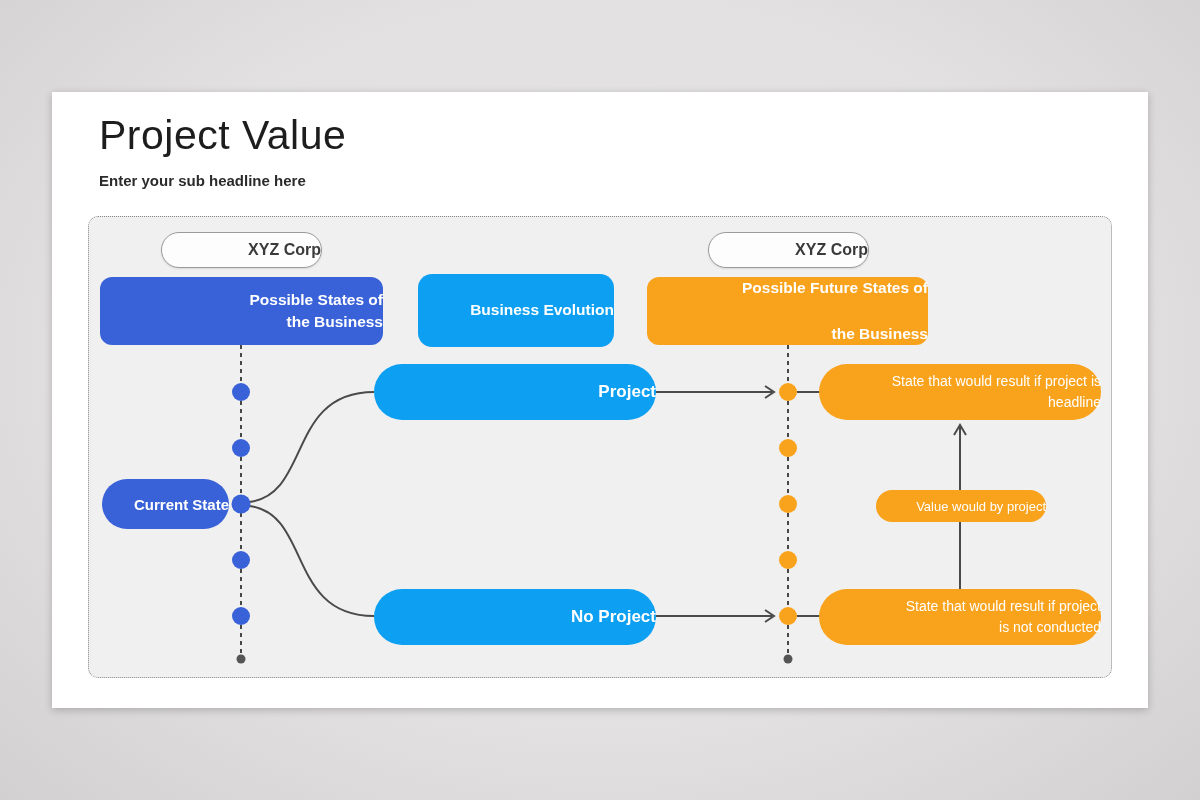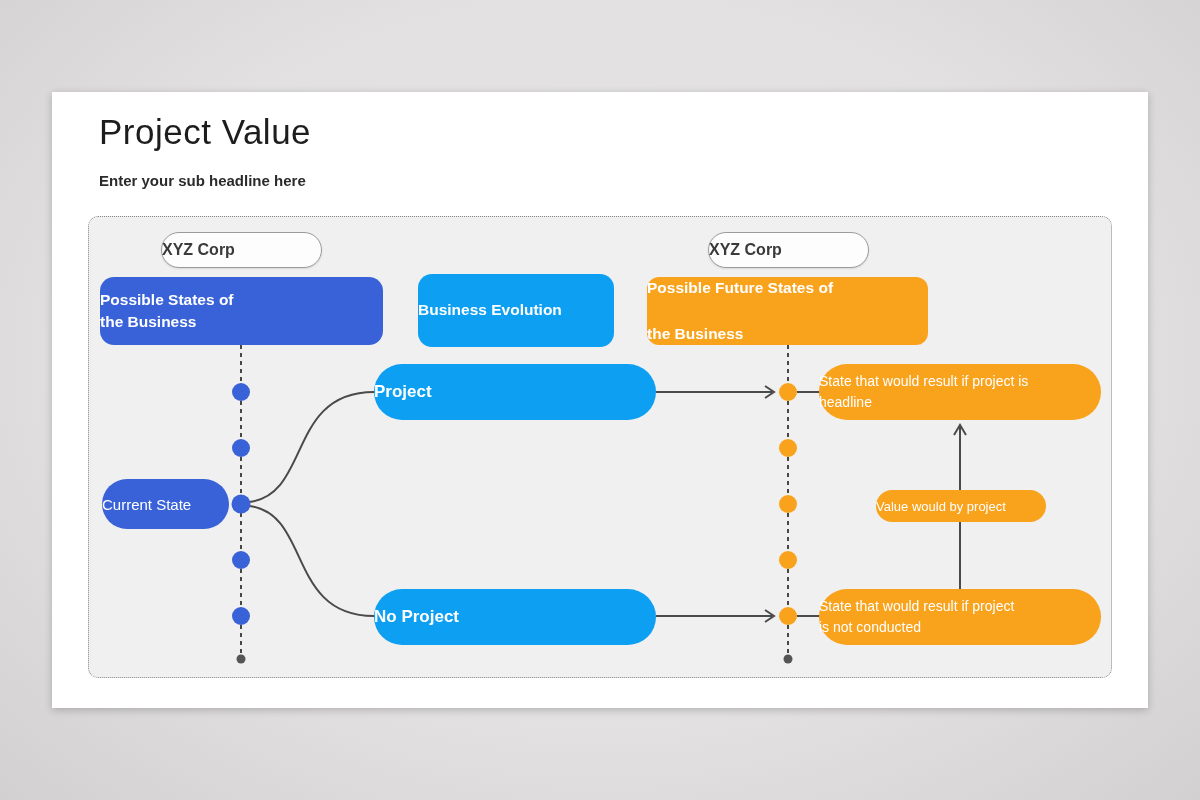--- a/index.html
+++ b/index.html
@@ -12,55 +12,55 @@
     position: relative; width: 1200px; height: 800px;
     background: radial-gradient(ellipse at 50% 45%, #e7e6e6 0%, #e2e0e0 60%, #d2d0d0 100%);
   }
   .slide {
     position: absolute; left: 52px; top: 92px; width: 1096px; height: 616px;
     background: #ffffff;
     box-shadow: 0 2px 8px rgba(0,0,0,0.22);
   }
   .title {
     position: absolute; left: 47px; top: 20px;
-    font-size: 35px; font-weight: 400; color: #1d1d1d; letter-spacing: 0.5px;
+    font-size: 41px; font-weight: 400; color: #1d1d1d; letter-spacing: 0.5px;
   }
   .subtitle {
     position: absolute; left: 47px; top: 80px;
     font-size: 15px; font-weight: 700; color: #2b2b2b;
   }
   .diagram {
     position: absolute; left: 36px; top: 124px; width: 1024px; height: 462px;
     background: #f1f0f0;
     border: 1px dotted #858585;
     border-radius: 10px;
     box-sizing: border-box;
   }
   .lines-svg { position: absolute; left: 0; top: 0; width: 1024px; height: 462px; z-index: 1; }
   .node { position: absolute; z-index: 2; display: flex; flex-direction: column;
-          align-items: flex-start; justify-content: center; text-align: center;
+          align-items: flex-end; justify-content: center; text-align: center;
           box-sizing: border-box; }
   .org-pill {
     width: 161px; height: 36px; top: 15px;
     background: #fdfdfd; border: 1.5px solid #9b9b9b; border-radius: 19px;
     font-size: 16px; font-weight: 700; color: #3a3a3a;
     box-shadow: 0 1px 2px rgba(0,0,0,0.10);
   }
   .org-left  { left: 72px; }
   .org-right { left: 619px; }
   .hdr {
     top: 60px; height: 68px; border-radius: 12px;
     color: #ffffff; font-size: 15.5px; font-weight: 700; line-height: 1.45;
   }
-  .hdr-left   { left: 11px;  width: 283px; background: var(--royal); border-radius: 14px; }
+  .hdr-left   { left: 11px;  width: 283px; background: var(--royal); }
   .hdr-center { left: 329px; top: 57px; height: 73px; width: 196px; border-radius: 14px; background: var(--azure); }
   .hdr-right  { left: 558px; width: 281px; background: var(--orange); gap: 24px; }
   .state-pill {
     left: 13px; top: 262px; width: 127px; height: 50px; border-radius: 25px;
-    background: var(--royal); color: #fff; font-size: 15px; font-weight: 400;
+    background: var(--royal); color: #fff; font-size: 15px; font-weight: 700;
   }
   .flow-pill {
     width: 282px; height: 56px; border-radius: 28px;
     color: #fff; font-size: 17px; font-weight: 700;
   }
   .pill-project    { left: 285px; top: 147px; background: var(--azure); }
   .pill-no-project { left: 285px; top: 372px; background: var(--azure); }
   .result-pill {
     width: 282px; height: 56px; border-radius: 28px;
     background: var(--orange); color: #fff; font-size: 14px; font-weight: 400; line-height: 1.5;

